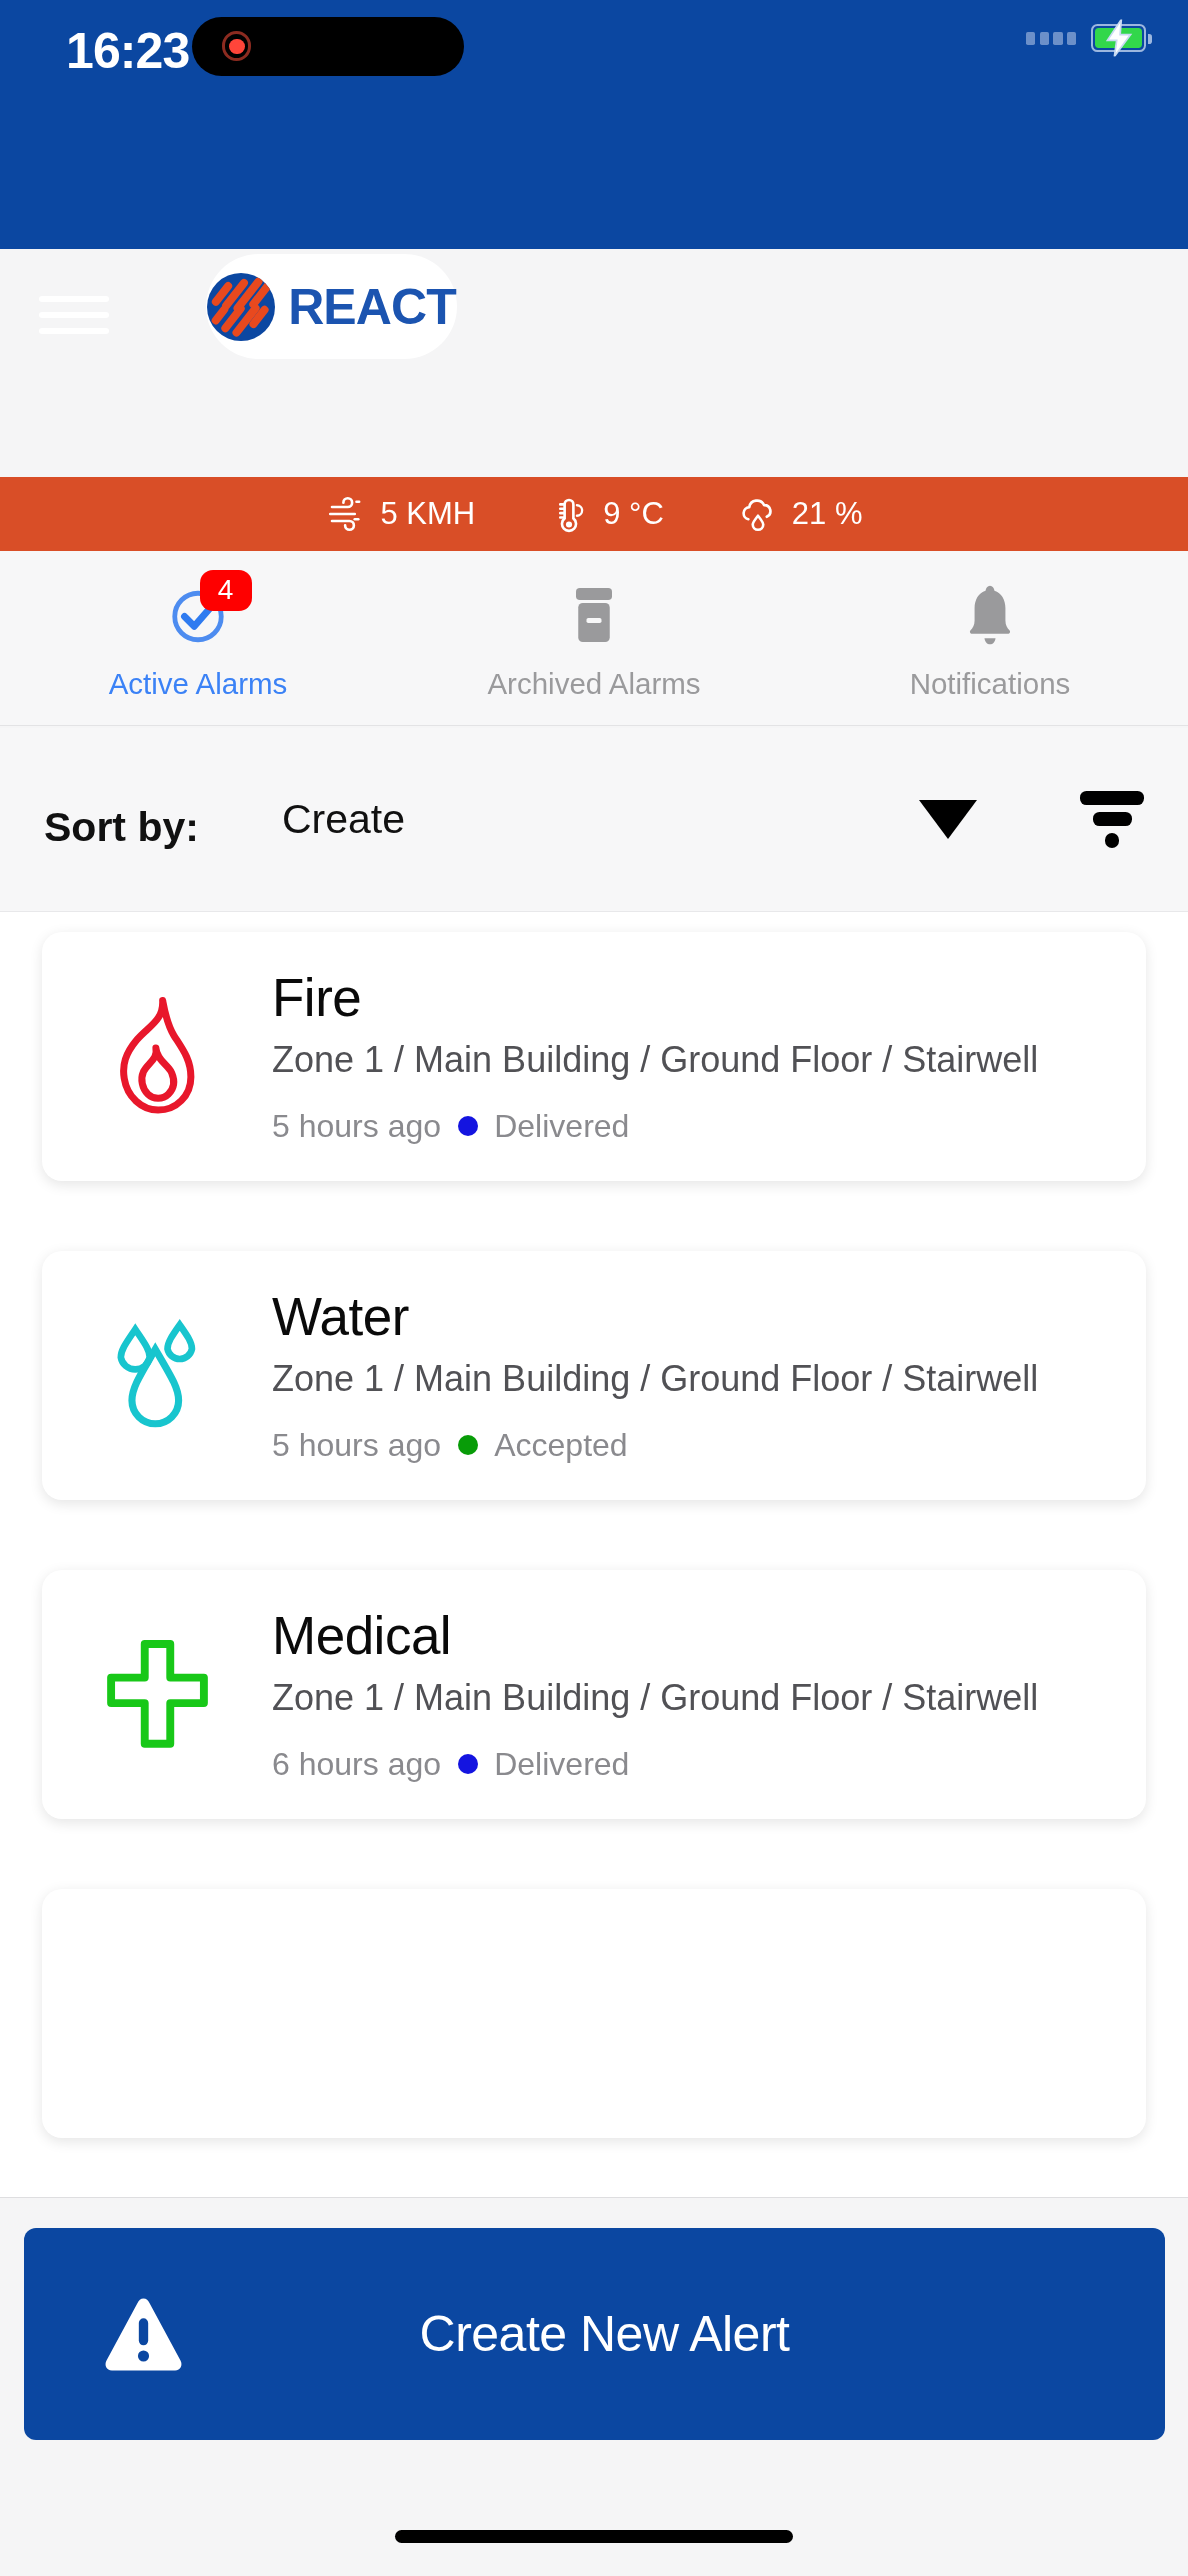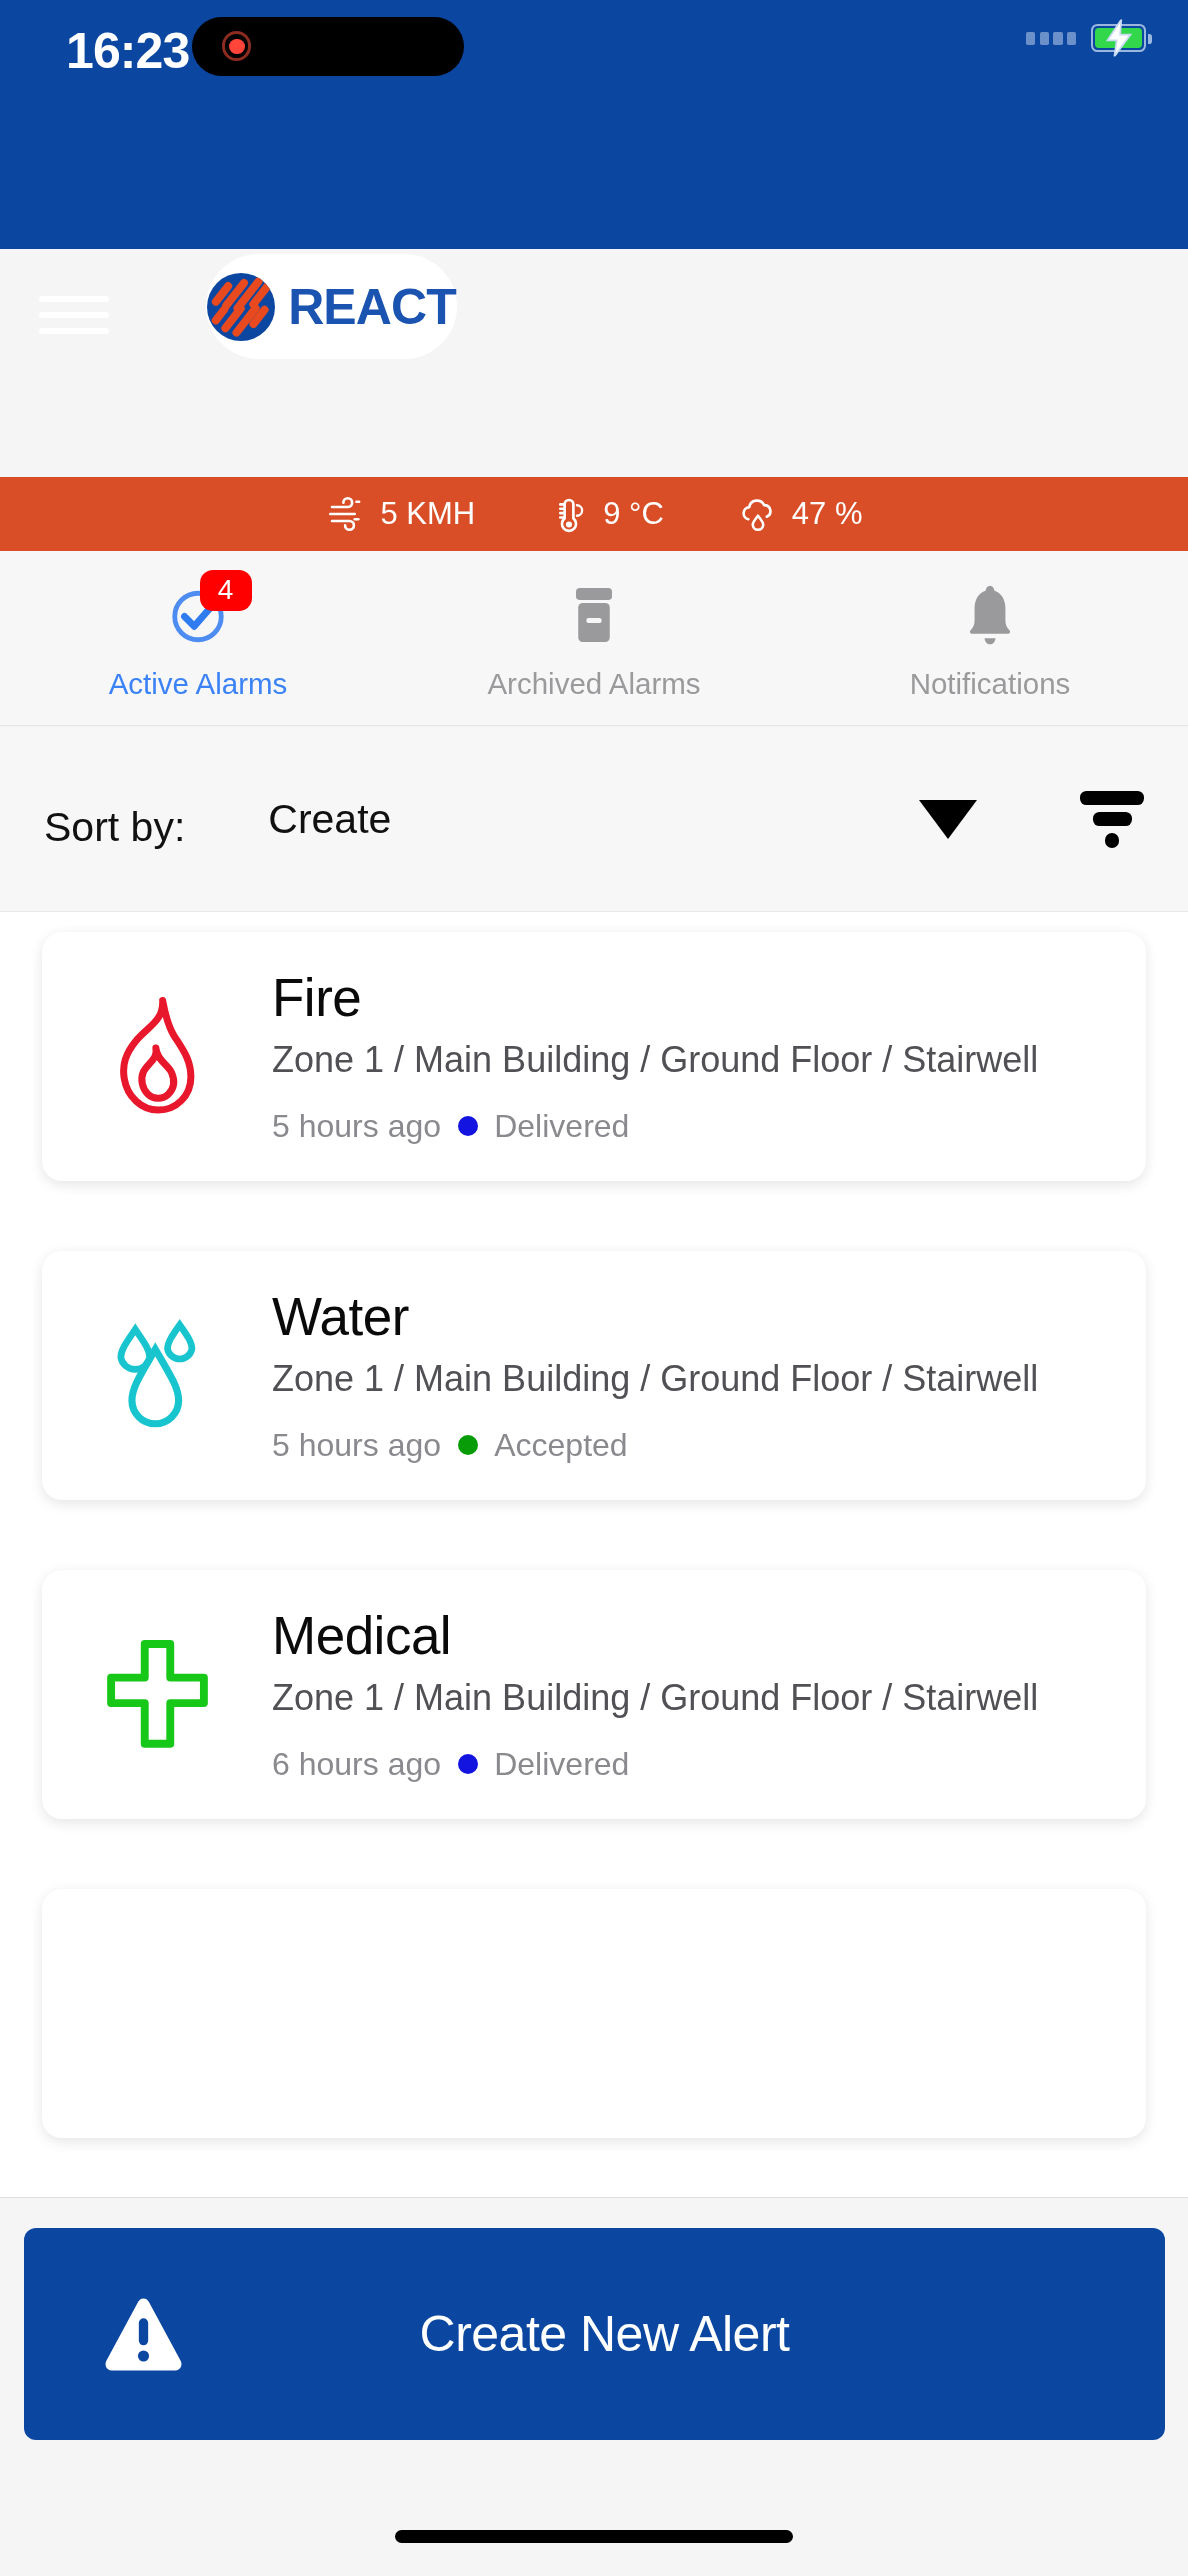--- a/index.html
+++ b/index.html
@@ -104,21 +104,21 @@
     display:flex; align-items:center; justify-content:center; padding:0 9.2px;
     z-index:3;
   }
 
   
   .sortbar {
     position:absolute; left:0; top:728px; width:1188px; height:184px;
     background:#F7F7F8; display:flex; align-items:center; padding:0 44px;
     border-bottom:1.8px solid #E8E8EA;
   }
-  .sort-label { font-size:41px; color:#111111; font-weight:400;margin-top:16px; }
+  .sort-label { font-size:41px; color:#111111; font-weight:700;margin-top:16px; }
   .sort-value { font-size:41px; color:#111111; font-weight:400; margin-left:83px; }
   .sort-caret {
     margin-left:auto; margin-right:103px;
     width:0; height:0; border-left:29.5px solid transparent;
     border-right:29.5px solid transparent; border-top:39px solid #000000;
     cursor:pointer;
   }
   .filter-icon { width:64px; height:57px; display:flex; flex-direction:column; align-items:center; justify-content:space-between; cursor:pointer; }
   .filter-icon i { display:block; background:#000000; border-radius:6.4px; height:14px; }
   .filter-icon i:nth-child(1){ width:64px; }
@@ -241,21 +241,21 @@
       <span class="wtext">9 °C</span>
     </div>
 
     <div class="weather-item">
       <svg class="wicon" viewBox="0 0 48 48">
         <g stroke="#ffffff" stroke-width="3" fill="none" stroke-linecap="round" stroke-linejoin="round">
           <path d="M13 30 a7 7 0 0 1 1 -13.8 a9 9 0 0 1 17 -2.4 a7 7 0 0 1 3 13.4"></path>
           <path d="M24 26 c4 5 6 7.5 6 10 a6 6 0 1 1 -12 0 c0 -2.5 2 -5 6 -10 Z"></path>
         </g>
       </svg>
-      <span class="wtext">47 %</span>
+      <span class="wtext">21 %</span>
     </div>
   </div>
 
   <div class="tabbar">
 
     <div class="tab active">
       <div class="tab-iconwrap">
         <svg width="72" height="72" viewBox="0 0 48 48">
           <circle cx="24" cy="25" r="15.5" fill="none" stroke="#4D8CF0" stroke-width="3.2"></circle>
           <path d="M15 25 L21.5 31.5 L35 16" fill="none" stroke="#2F7BF0" stroke-width="4.6" stroke-linecap="round" stroke-linejoin="round"></path>

